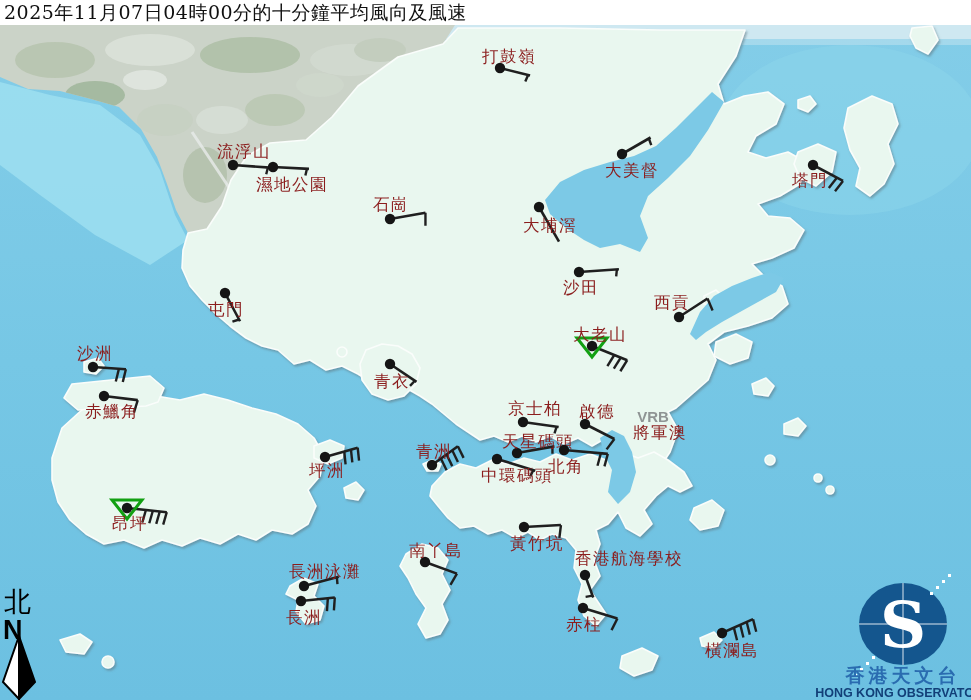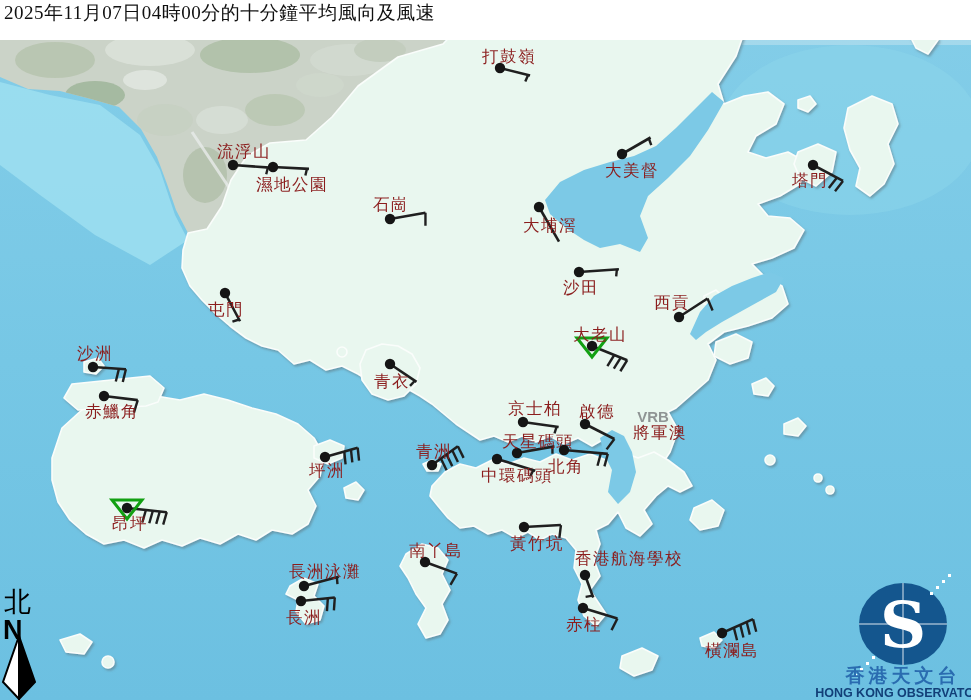--- a/index.html
+++ b/index.html
@@ -1,20 +1,20 @@
 <!DOCTYPE html>
 <html><head>
 <meta charset="utf-8">
 <style>
   html,body{margin:0;padding:0;background:#222;}
   .screen{position:relative;width:971px;height:700px;overflow:hidden;background:#76c7e5;
           font-family:"DejaVu Serif","Liberation Serif",serif;}
-  .titlebar{position:absolute;left:0;top:0;width:971px;height:40px;background:#ffffff;
+  .titlebar{position:absolute;left:0;top:0;width:971px;height:25px;background:#ffffff;
             color:#101010;font-size:19px;line-height:25px;padding-left:4px;letter-spacing:.5px;
-            white-space:nowrap;box-sizing:border-box;z-index:5;font-family:Liberation Serif, serif;}
+            white-space:nowrap;box-sizing:border-box;z-index:5;}
   svg.map{position:absolute;left:0;top:0;}
   text{user-select:none;}
   .st-label{font-family:"DejaVu Serif","Liberation Serif",serif;}
 </style>
 </head>
 <body>
 
 <div class="screen">
 
   <svg class="map" width="971" height="700" viewBox="0 0 971 700">

